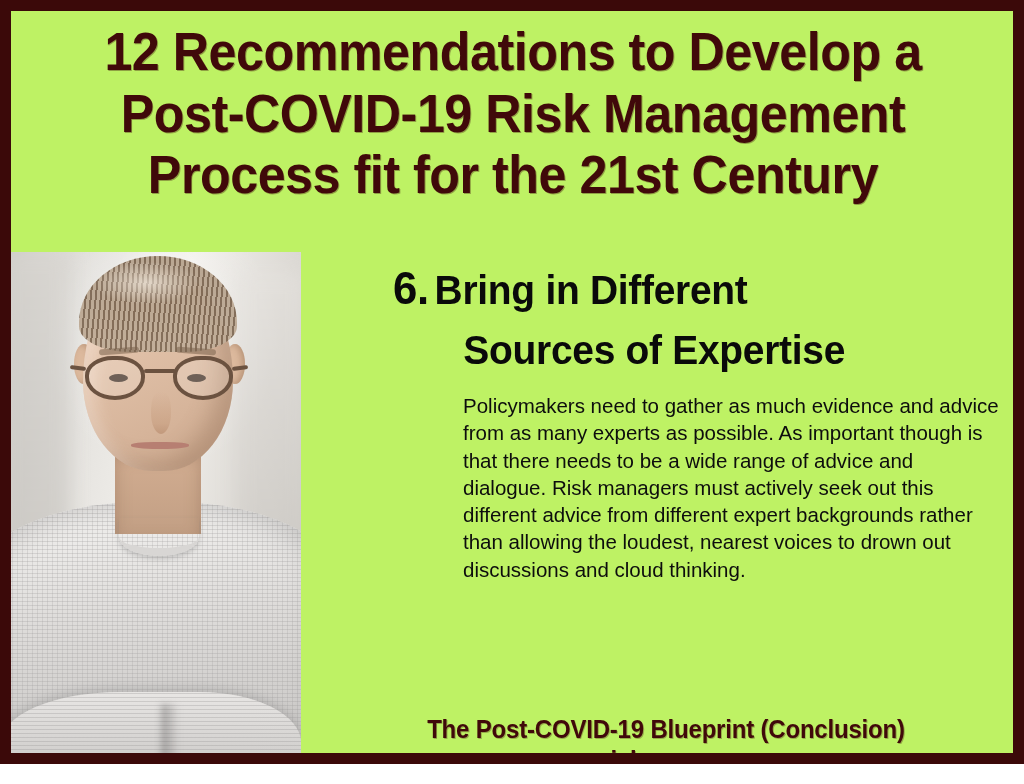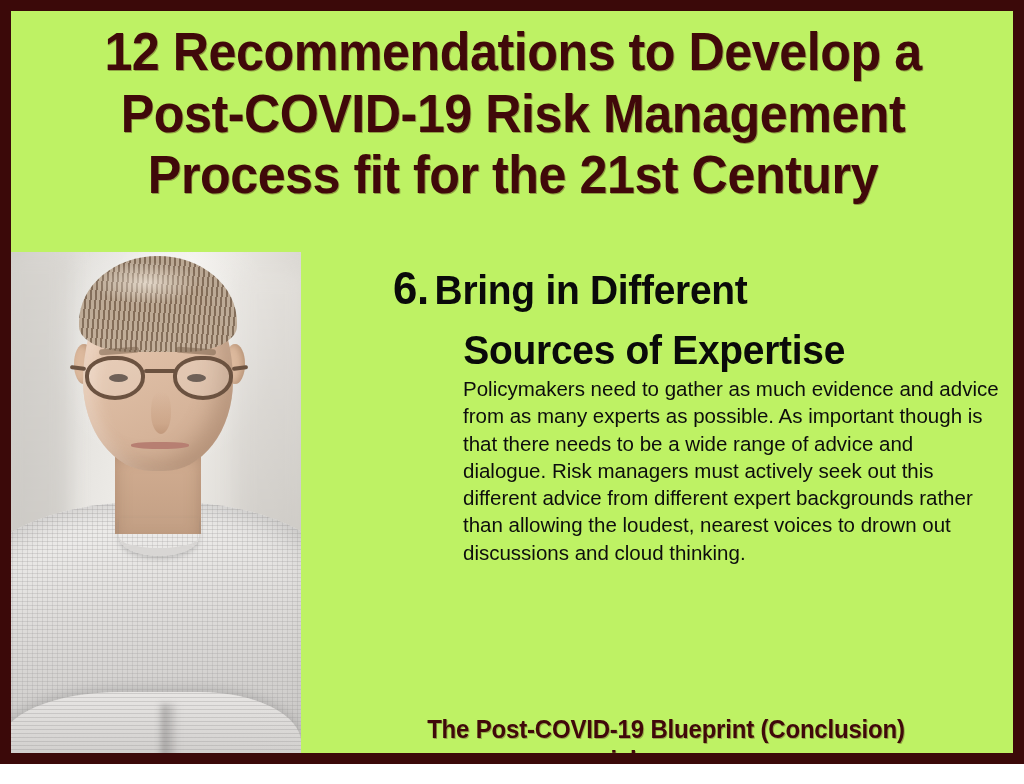--- a/index.html
+++ b/index.html
@@ -226,21 +226,21 @@
   }
   .headline .num {
     font-size: 46px;
     margin-right: 6px;
   }
   .headline .ln2 { display: block; margin-left: 74px; }
 
   .body-copy {
     position: absolute;
     left: 452px;
-    top: 364px;
+    top: 381px;
     width: 536px;
     color: #0d0d0d;
     font-family: "Liberation Sans", sans-serif;
     font-size: 20.5px;
     line-height: 1.33;
   }
   .body-copy p { margin: 0; }
   .body-copy p + p { margin-top: 24px; }
 
   .footer {

